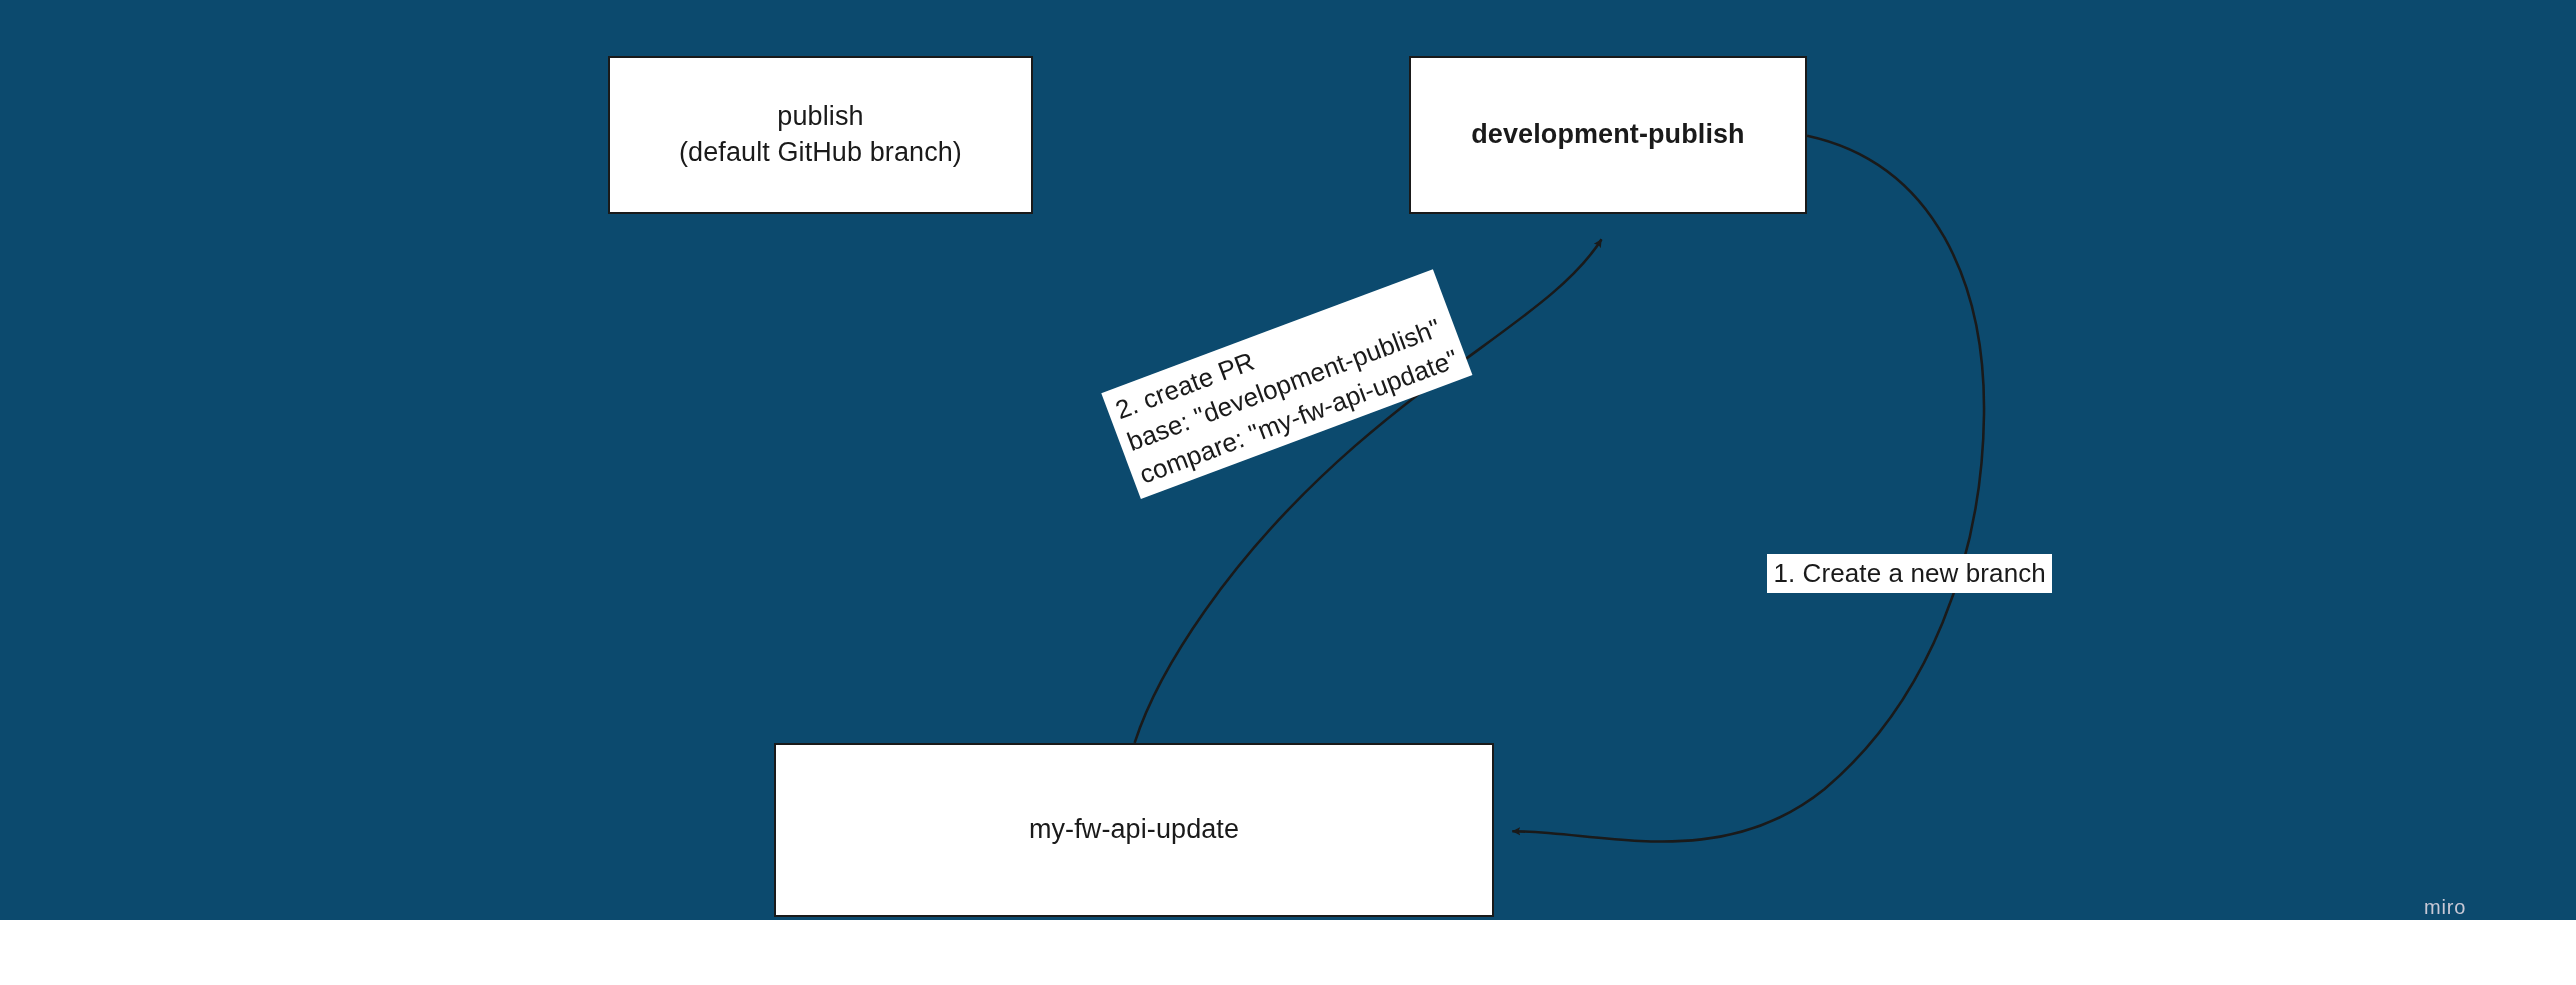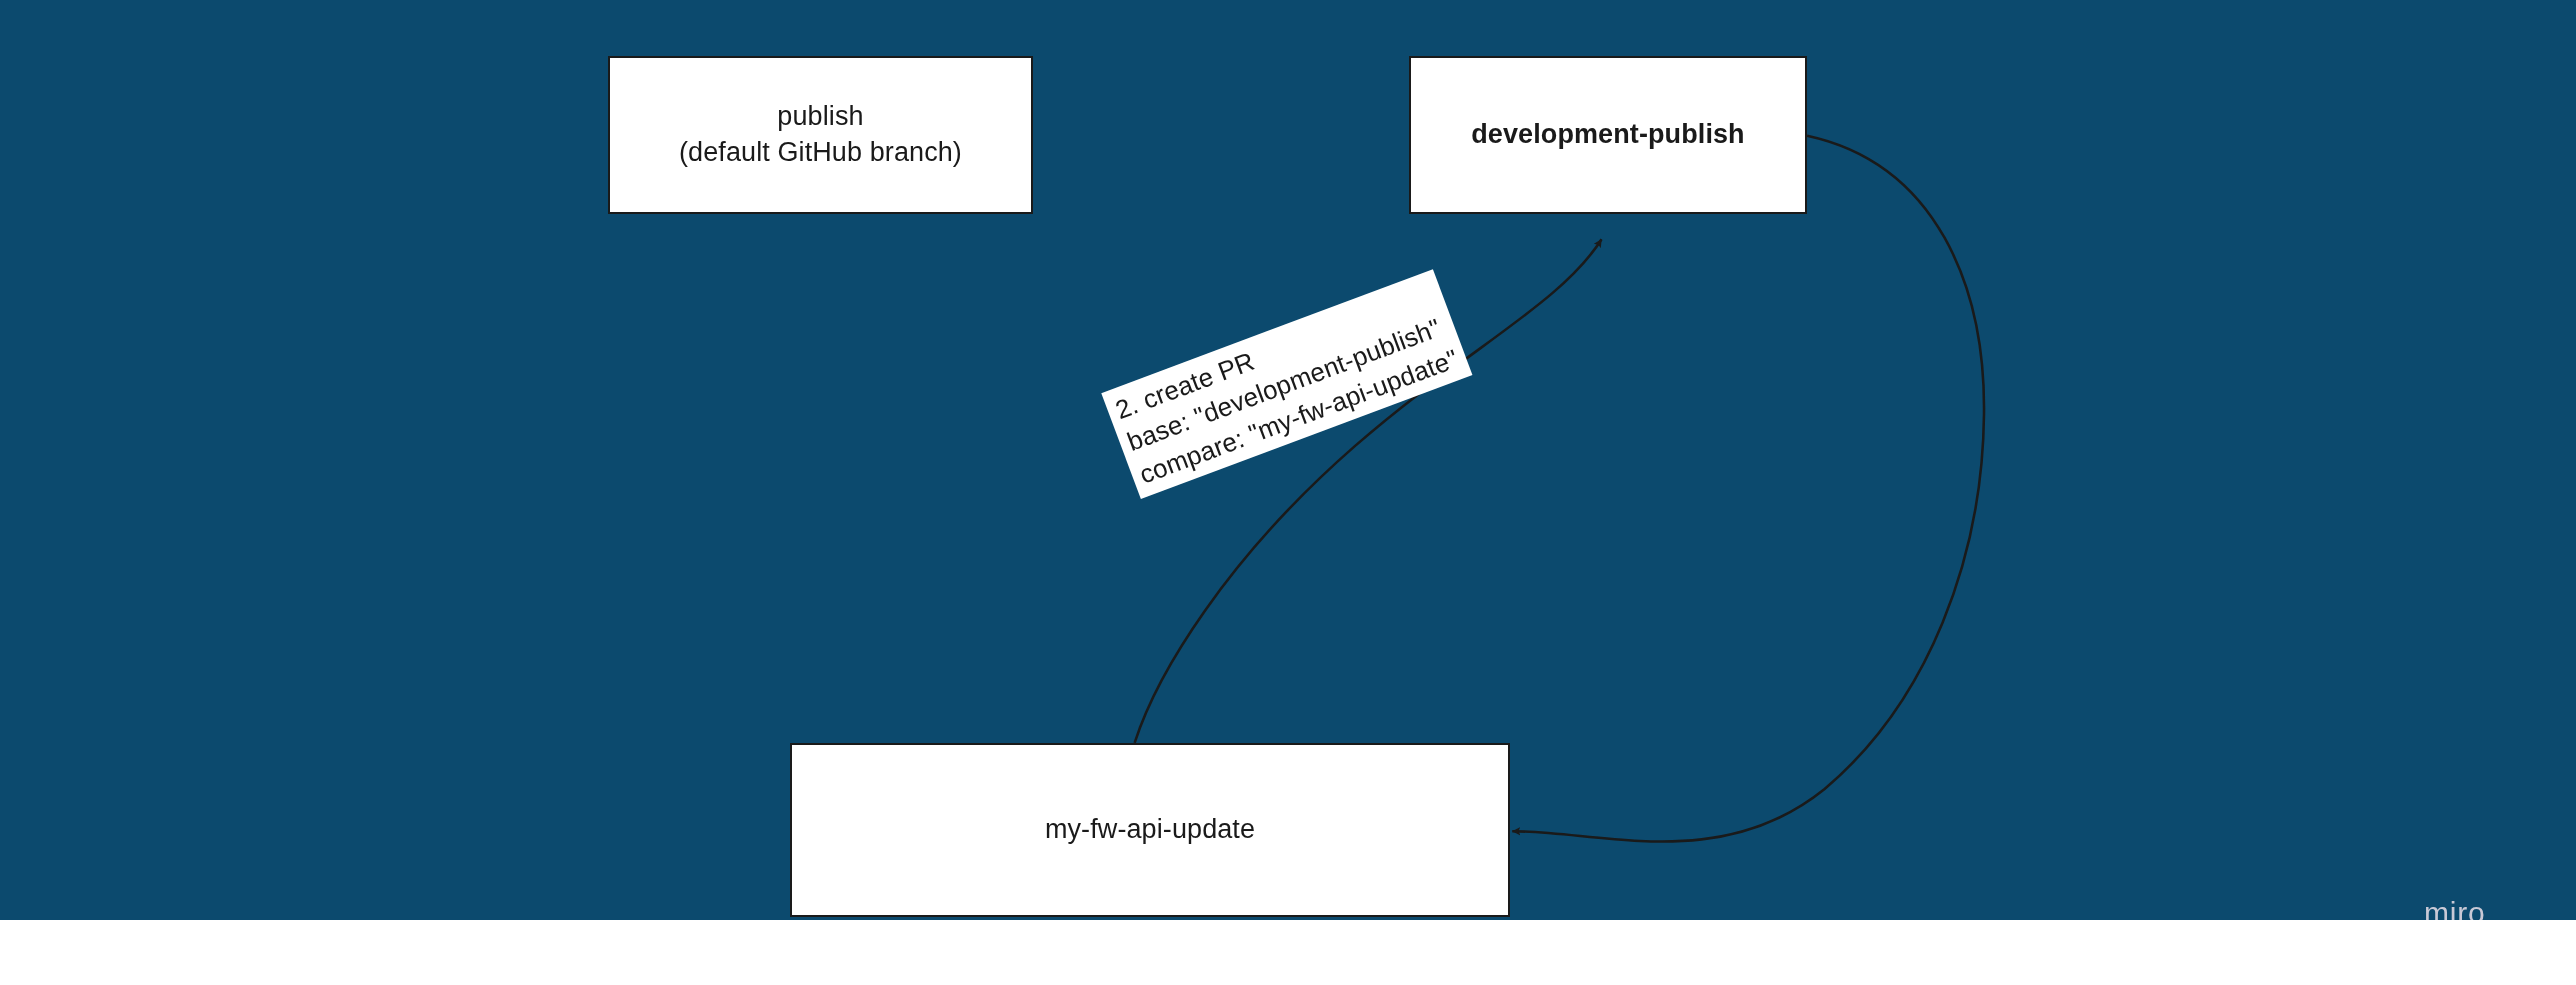--- a/index.html
+++ b/index.html
@@ -53,21 +53,20 @@
     top: 56px;
     width: 398px;
     height: 158px;
     font-weight: bold;
   }
   #node-my-fw-api-update {
     left: 774px;
     top: 743px;
     width: 720px;
     height: 174px;
-    margin-left: 16px;
   }
   .edge-label {
     position: absolute;
     color: #1a1a1a;
     font-size: 26px;
     line-height: 1.33;
     letter-spacing: 0.1px;
     white-space: pre-line;
     background: #ffffff;
     z-index: 4;
@@ -81,21 +80,21 @@
     left: 1141px;
     top: 386px;
     padding: 4.8px 8px;
     transform: rotate(-20.5deg);
     transform-origin: 0 100%;
   }
   #watermark {
     position: absolute;
     left: 2424px;
     top: 896px;
-    font-size: 30px;
+    font-size: 20px;
     letter-spacing: 0.8px;
     color: #c9c9d6;
     z-index: 2;
     user-select: none;
   }
 </style>
 </head>
 <body>
 
 <div id="canvas">
@@ -118,20 +117,21 @@
   </div>
 
   <div class="node" id="node-development-publish">
     <span>development-publish</span>
   </div>
 
   <div class="node" id="node-my-fw-api-update">
     <span>my-fw-api-update</span>
   </div>
 
+  <div class="edge-label" id="label-create-branch">1. Create a new branch</div>
 
   <div class="edge-label" id="label-create-pr">2. create PR
 base: "development-publish"
 compare: "my-fw-api-update"</div>
 
   <div id="watermark">miro</div>
 
 </div>
 
 

